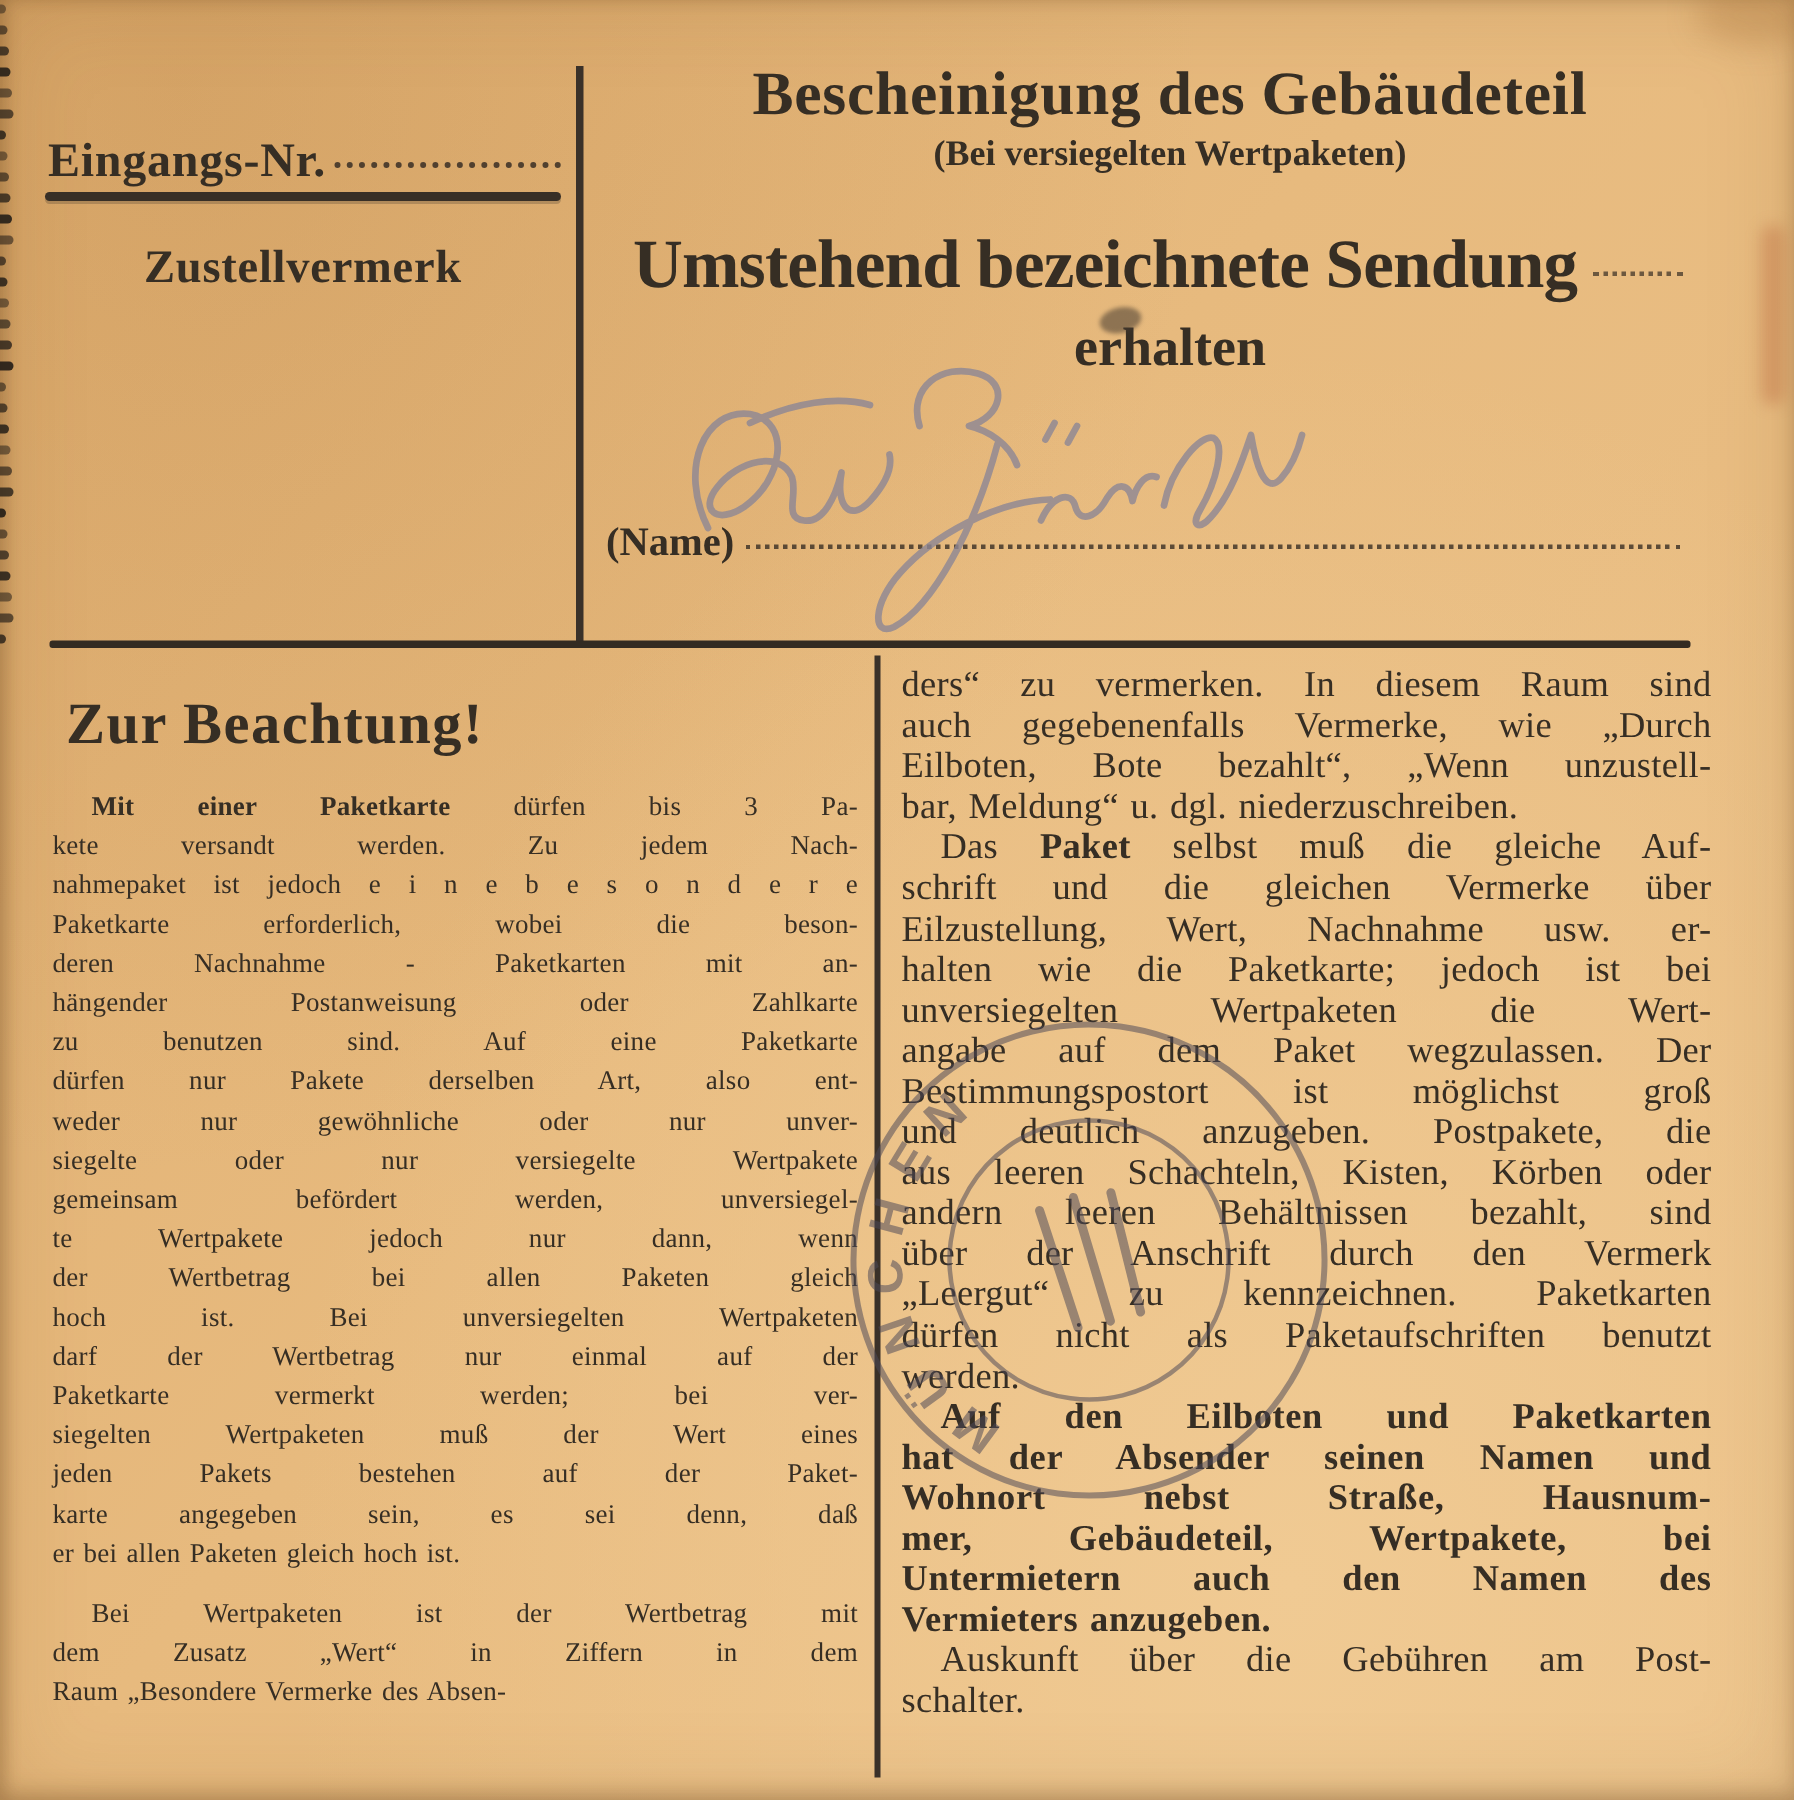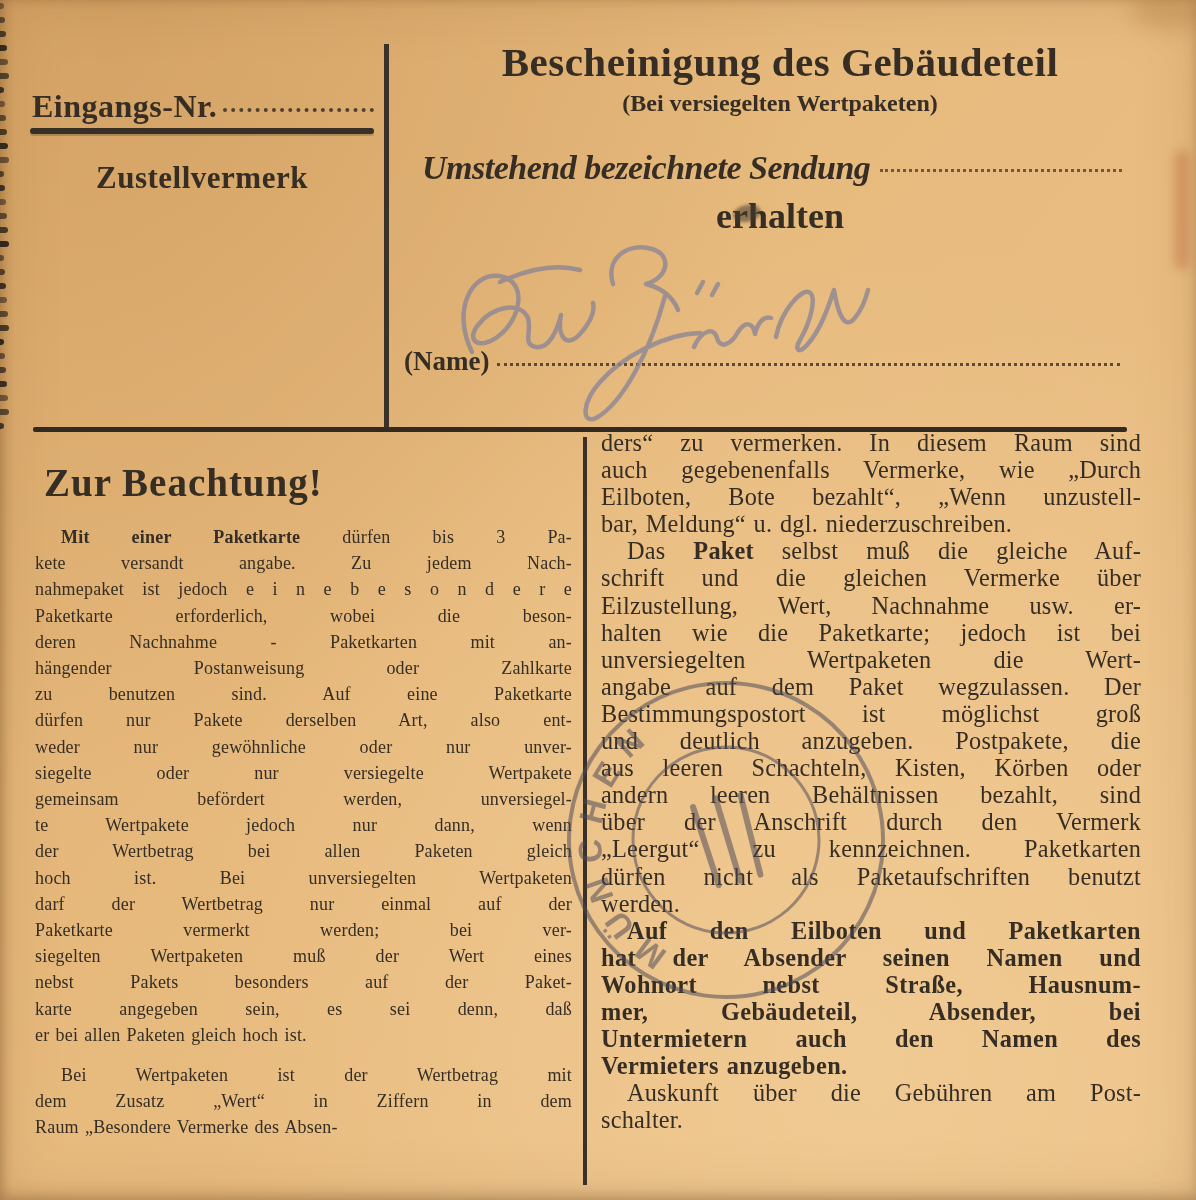--- a/index.html
+++ b/index.html
@@ -20,31 +20,31 @@
   
   .vline{position:absolute;background:#3a3129;}
   #vdiv-top{left:384px;top:44px;width:5px;height:384px;}
   #hdiv{position:absolute;left:33px;top:427px;width:1094px;height:5px;background:#332b22;border-radius:2px;}
   #vdiv-bottom{left:583px;top:437px;width:4px;height:748px;background:#3a3129;}
   
   #receipt{position:absolute;left:408px;top:38px;width:744px;}
   #receipt .title{text-align:center;font-size:41px;font-weight:bold;letter-spacing:.5px;}
   #receipt .subtitle{text-align:center;font-size:24px;font-weight:bold;margin-top:4px;}
   #sendung-row{display:flex;align-items:baseline;margin-top:32px;padding-left:14px;}
-  #sendung-row .txt{font-size:34px;font-weight:600;white-space:nowrap;letter-spacing:-.5px;font-style:italic;}
+  #sendung-row .txt{font-size:46px;font-weight:600;white-space:nowrap;letter-spacing:-.5px;}
   #sendung-row .leader{border-bottom:3px dotted rgba(56,46,36,.7);transform:translateY(-7px);margin-left:10px;margin-right:30px;}
   #erhalten{ text-align:center;font-size:36px;font-weight:600;margin-top:8px;}
   #name-row{position:absolute;left:404px;top:346px;width:716px;display:flex;align-items:baseline;}
   #name-row .lbl{font-size:27px;font-weight:600;white-space:nowrap;}
   #name-row .leader{border-bottom:3.5px dotted rgba(56,46,36,.8);transform:translateY(-4px);margin-left:8px;}
   
   #notice-heading{position:absolute;left:44px;top:460px;font-size:39px;font-weight:600;letter-spacing:1px;}
   .col{position:absolute;text-align:justify;}
   #col-left{left:35px;top:524px;width:537px;font-size:18px;line-height:26.2px;}
-  #col-right{left:601px;top:429px;width:540px;font-size:24.3px;line-height:27.1px;}
+  #col-right{left:601px;top:443px;width:540px;font-size:24.3px;line-height:27.1px;}
   .tline{text-align:justify;text-align-last:justify;white-space:nowrap;letter-spacing:.2px;word-spacing:1.5px;}
   .tline.lastline{text-align-last:left;}
   .tline.findent{padding-left:26px;}
   .para{margin:0;}
   #col-left .para + .para{margin-top:14px;}
   .pbold .tline{font-weight:bold;letter-spacing:.4px;}
   .b{font-weight:bold;}
   
   #perf{position:absolute;left:0;top:0;width:14px;height:460px;}
   #perf .tick{position:absolute;left:0;height:6px;background:#241e18;border-radius:0 3px 3px 0;}
@@ -121,37 +121,37 @@
   </div>
 
   <div id="ink-blob" class="smudge"></div>
   <div id="red-streak" class="smudge"></div>
   <div id="corner-shade" class="smudge"></div>
 
   <div id="notice-heading">Zur Beachtung!</div>
   <div id="col-left" class="col">
       <div class="para">
         <div class="tline findent"><span class="b">Mit einer </span><span class="b">Paketkarte</span><span> dürfen bis 3 Pa-</span></div>
-        <div class="tline">kete versandt angabe. Zu jedem Nach-</div>
+        <div class="tline">kete versandt werden. Zu jedem Nach-</div>
         <div class="tline">nahmepaket ist jedoch e i n e  b e s o n d e r e</div>
         <div class="tline">Paketkarte erforderlich, wobei die beson-</div>
         <div class="tline">deren Nachnahme - Paketkarten mit an-</div>
         <div class="tline">hängender Postanweisung oder Zahlkarte</div>
         <div class="tline">zu benutzen sind. Auf eine Paketkarte</div>
         <div class="tline">dürfen nur Pakete derselben Art, also ent-</div>
         <div class="tline">weder nur gewöhnliche oder nur unver-</div>
         <div class="tline">siegelte oder nur versiegelte Wertpakete</div>
         <div class="tline">gemeinsam befördert werden, unversiegel-</div>
         <div class="tline">te Wertpakete jedoch nur dann, wenn</div>
         <div class="tline">der Wertbetrag bei allen Paketen gleich</div>
         <div class="tline">hoch ist. Bei unversiegelten Wertpaketen</div>
         <div class="tline">darf der Wertbetrag nur einmal auf der</div>
         <div class="tline">Paketkarte vermerkt werden; bei ver-</div>
         <div class="tline">siegelten Wertpaketen muß der Wert eines</div>
-        <div class="tline">nebst Pakets besonders auf der Paket-</div>
+        <div class="tline">jeden Pakets bestehen auf der Paket-</div>
         <div class="tline">karte angegeben sein, es sei denn, daß</div>
         <div class="tline lastline">er bei allen Paketen gleich hoch ist.</div>
       </div>
       <div class="para">
         <div class="tline findent">Bei Wertpaketen ist der Wertbetrag mit</div>
         <div class="tline">dem Zusatz „Wert“ in Ziffern in dem</div>
         <div class="tline lastline">Raum „Besondere Vermerke des Absen-</div>
       </div>
     </div>
   <div id="col-right" class="col">
@@ -174,21 +174,21 @@
         <div class="tline">andern leeren Behältnissen bezahlt, sind</div>
         <div class="tline">über der Anschrift durch den Vermerk</div>
         <div class="tline">„Leergut“ zu kennzeichnen. Paketkarten</div>
         <div class="tline">dürfen nicht als Paketaufschriften benutzt</div>
         <div class="tline lastline">werden.</div>
       </div>
       <div class="para pbold">
         <div class="tline findent">Auf den Eilboten und Paketkarten</div>
         <div class="tline">hat der Absender seinen Namen und</div>
         <div class="tline">Wohnort nebst Straße, Hausnum-</div>
-        <div class="tline">mer, Gebäudeteil, Absender, bei</div>
+        <div class="tline">mer, Gebäudeteil, Wertpakete, bei</div>
         <div class="tline">Untermietern auch den Namen des</div>
         <div class="tline lastline">Vermieters anzugeben.</div>
       </div>
       <div class="para">
         <div class="tline findent">Auskunft über die Gebühren am Post-</div>
         <div class="tline lastline">schalter.</div>
       </div>
     </div>
 
   <svg id="overlay" width="1196" height="1200" viewBox="0 0 1196 1200">

